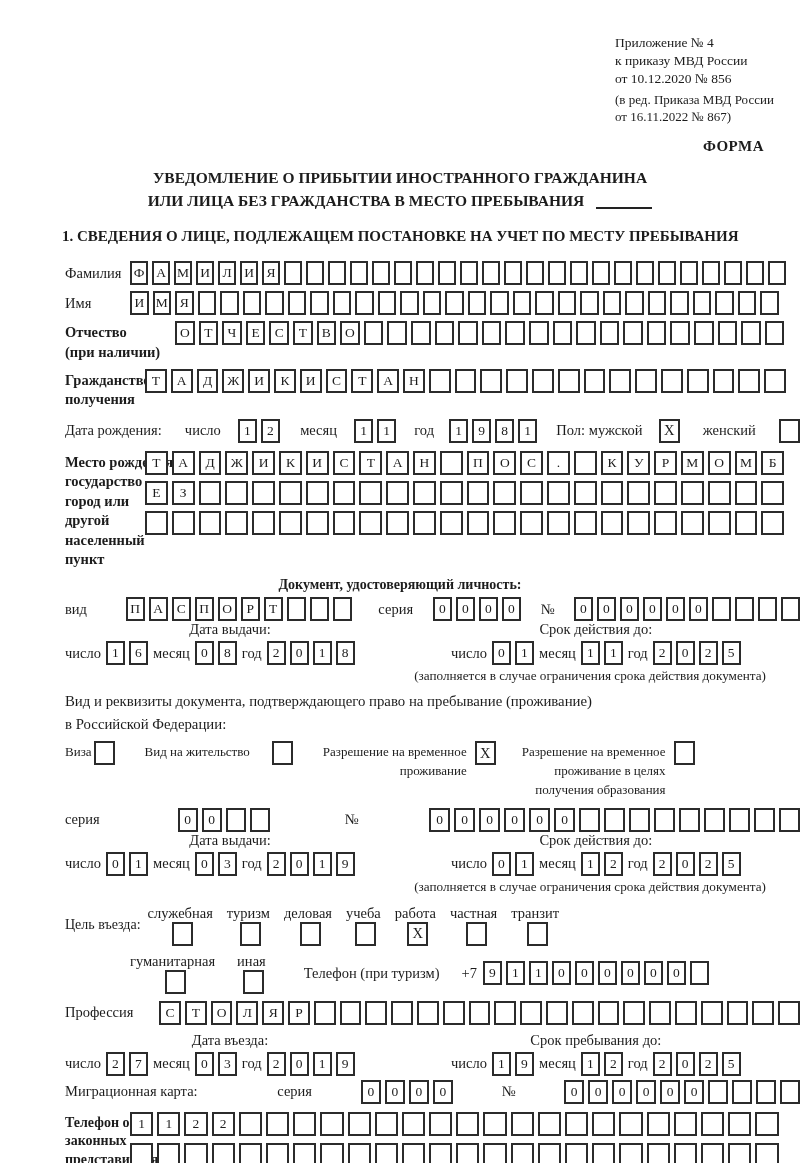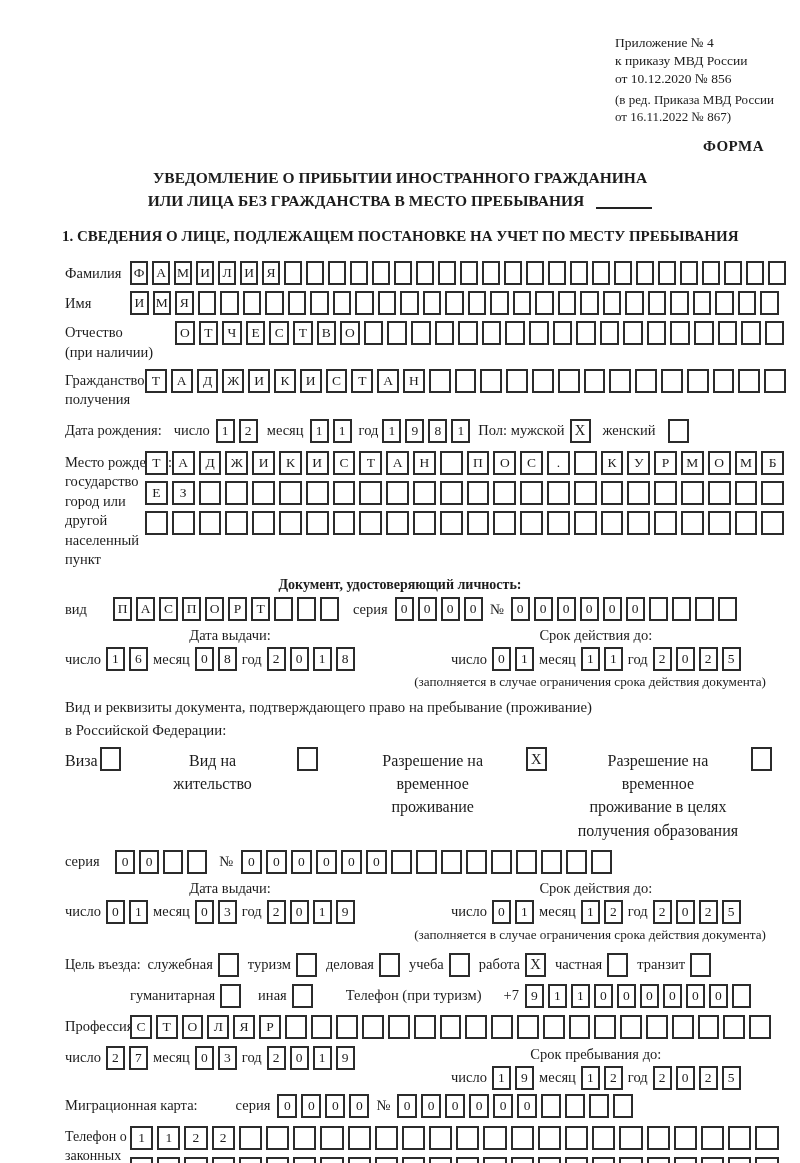--- a/index.html
+++ b/index.html
@@ -15,54 +15,54 @@
   .appendix { margin-left:615px; font-size:13.5px; line-height:1.35; }
   .rev { margin-left:615px; font-size:13px; line-height:1.3; margin-top:3px; }
   .forma { text-align:right; padding-right:36px; font-weight:bold; font-size:15px; margin-top:13px; letter-spacing:.5px; }
 
   .title { text-align:center; font-weight:bold; font-size:15.5px; margin-top:12px; line-height:1.45; }
   .blank { display:inline-block; width:56px; border-bottom:2px solid #222; margin-left:12px; transform:translateY(3px); }
   .sec1 { margin:16px 6px 0 62px; font-weight:bold; font-size:15px; }
 
   .body-rows { margin-top:14px; }
   .frow { display:flex; align-items:flex-start; padding-left:65px; margin-top:6px; }
-  .frow.center { align-items:center; }
+  .frow.center { align-items:center;justify-content:space-between; }
   .lbl { font-size:14.5px; line-height:1.25; flex:none; padding-top:3px; }
-  .lbl2 { font-size:14.5px; line-height:1.35; flex:none; padding-top:2px; }
+  .lbl2 { font-size:14.5px; line-height:1.35; flex:none; padding-top:2px;font-weight:bold; }
 
   .cells { display:flex; gap:4px; flex:none; --cw:19px; }
   .cell {
     display:inline-flex; align-items:center; justify-content:center;
     width:var(--cw); height:24px; border:2px solid #2b2b2b;
     font-size:13.5px; flex:none; background:#fff;
   }
   .cb {
     display:inline-flex; align-items:center; justify-content:center;
     width:21px; height:24px; border:2px solid #2b2b2b;
     font-size:14.5px; flex:none; background:#fff;
   }
   .stack { display:flex; flex-direction:column; gap:6px; }
 
   .dlbl { font-size:14.5px; flex:none; }
   .dgroup { display:flex; align-items:center; gap:5px; }
-  .dates-block { display:flex; padding-left:65px; margin-top:6px; }
+  .dates-block { display:flex; padding-left:65px; margin-top:0; }
   .dcol { display:flex; flex-direction:column; }
   .dcol .dtitle { text-align:center; font-size:14.5px; margin-bottom:3px; }
   .dcol-left { width:330px; }
   .dcol-right { margin-left:56px; }
   .dnote { text-align:right; padding-right:34px; font-size:13.2px; margin-top:3px; }
 
   .intro { padding-left:65px; font-size:14.8px; margin-top:9px; }
   .opts { display:flex; align-items:flex-start; padding-left:65px; padding-right:28px; margin-top:8px; }
   .opt { display:flex; align-items:flex-start; }
-  .opt-lines { text-align:center; font-size:16px; line-height:1.45; padding-top:2px; }
+  .opt-lines { text-align:right; font-size:13px; line-height:1.45; padding-top:2px; }
   .opt .cb { margin-left:8px; }
 
   .purpose-row { display:flex; align-items:center; padding-left:65px; margin-top:10px; flex-wrap:nowrap; }
-  .purpose { display:flex; align-items:center; margin-right:9px; }
+  .purpose { display:flex; align-items:center; margin-right:9px;flex-direction:column; }
   .purpose .p-lbl { font-size:14.5px; margin-right:5px; }
   .nowrap { white-space:nowrap; }
 </style>
 </head>
 <body>
 
 <div class="page">
 
   <div class="appendix">
     <div>Приложение № 4</div>
@@ -612,20 +612,21 @@
           <span class="cell"></span>
           <span class="cell"></span>
           <span class="cell"></span>
           <span class="cell"></span>
           <span class="cell"></span>
         </span>
     </div>
 
     <div class="dates-block" style="margin-top:7px">
       <div class="dcol dcol-left">
+        <div class="dtitle">Дата въезда:</div>
         <div class="dgroup">
           <span class="dlbl">число</span>
           <span class="cells">
               <span class="cell">2</span>
               <span class="cell">7</span>
             </span>
           <span class="dlbl">месяц</span>
           <span class="cells">
               <span class="cell">0</span>
               <span class="cell">3</span>

